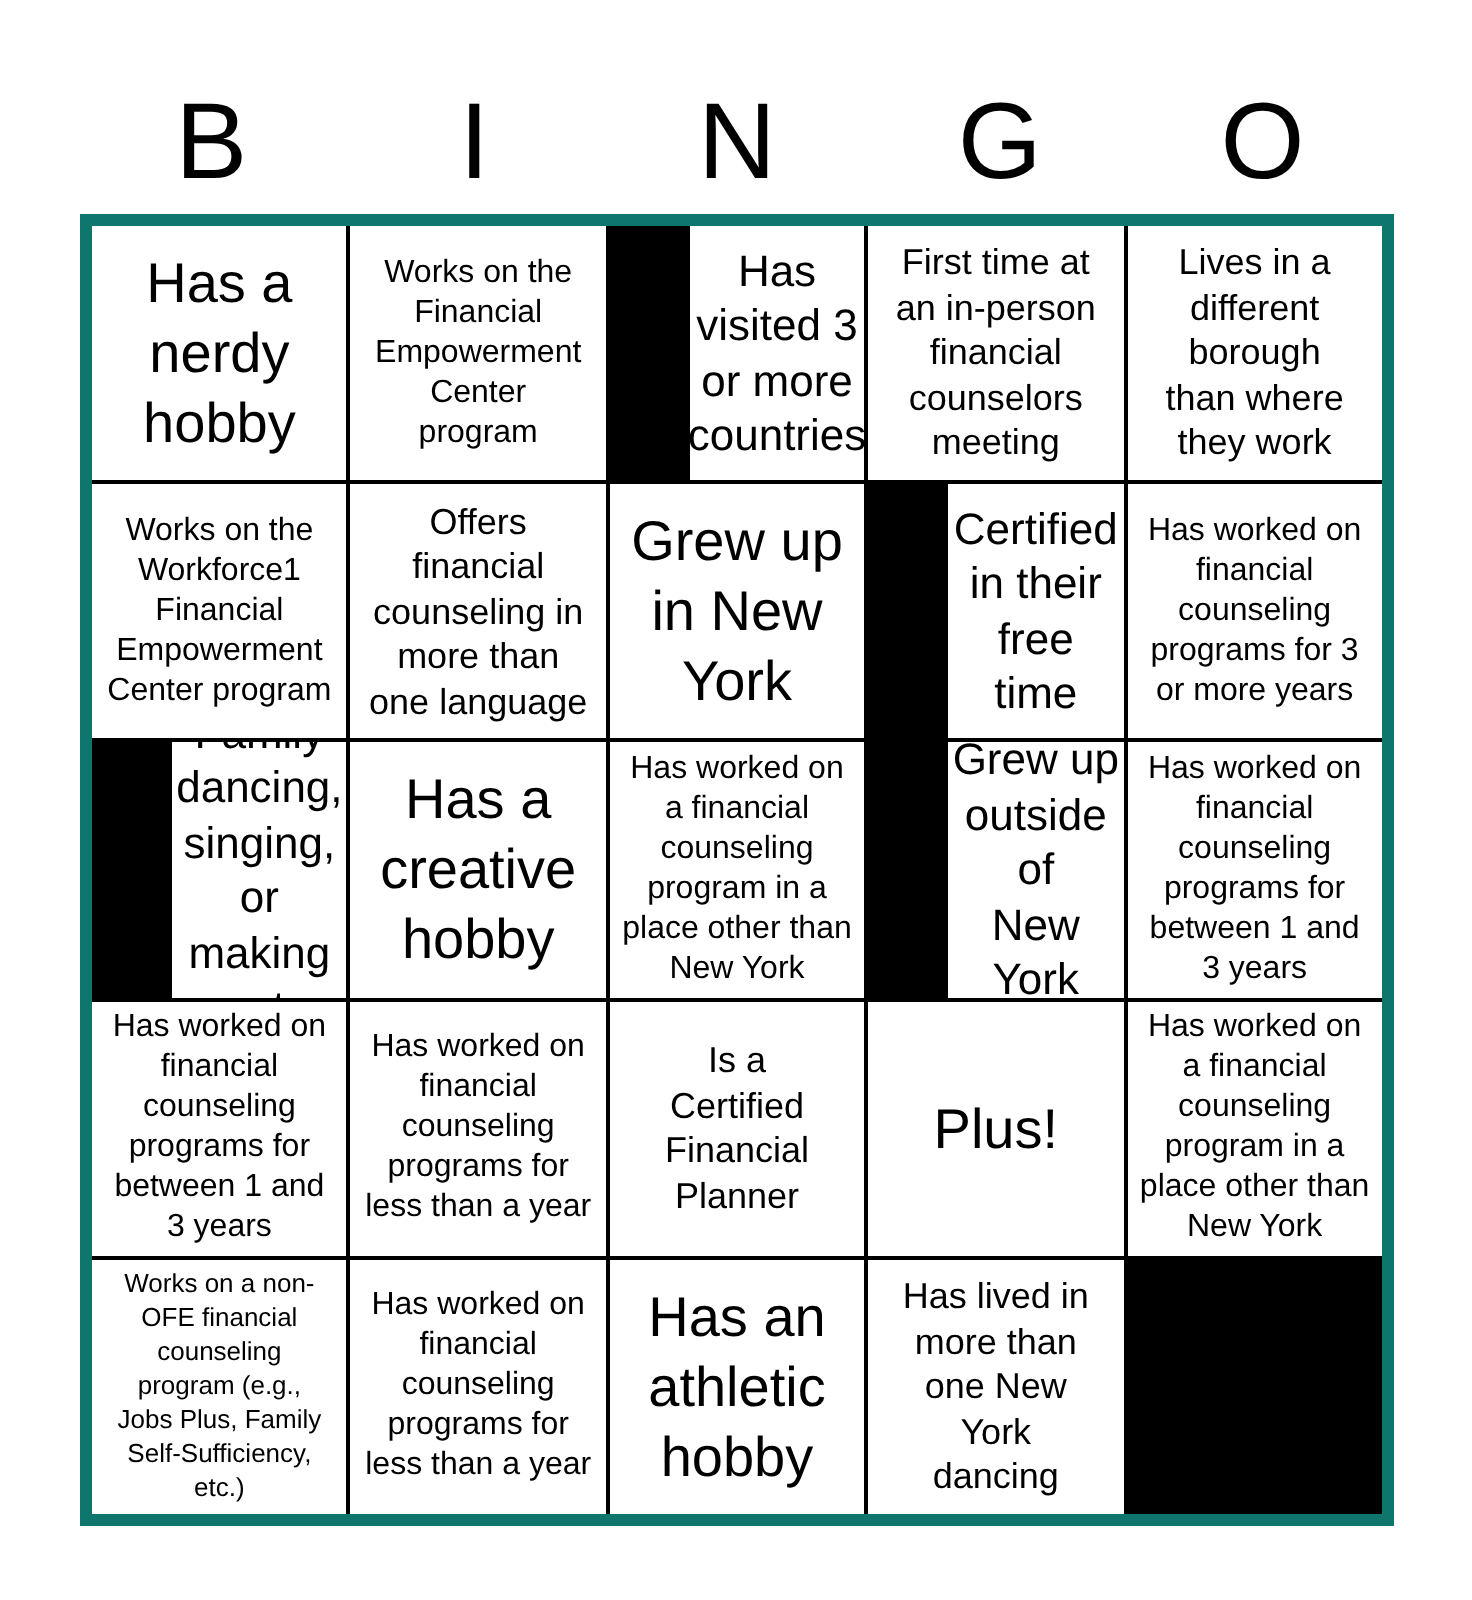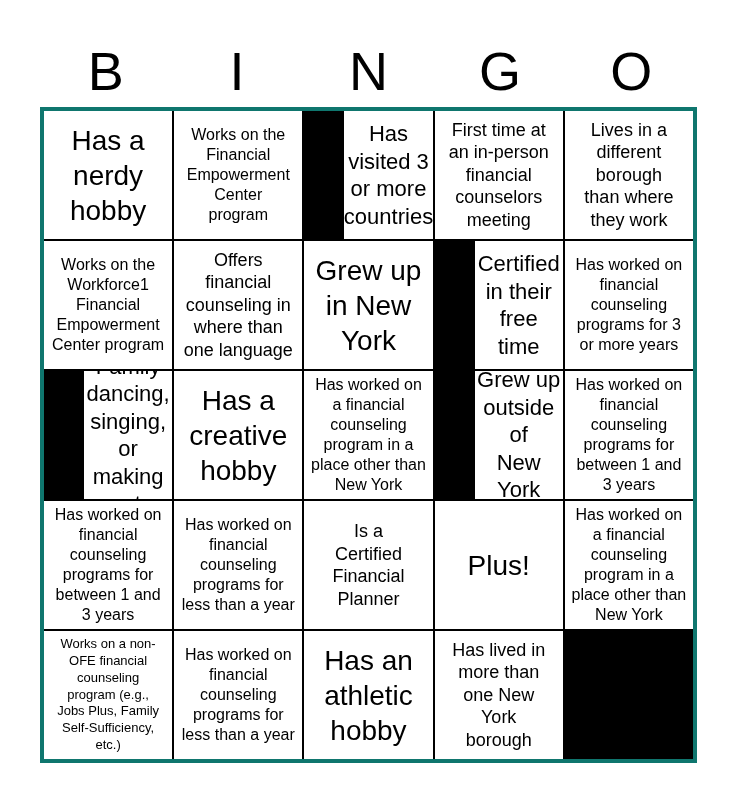--- a/index.html
+++ b/index.html
@@ -29,21 +29,21 @@
     line-height: 1;
     padding-bottom: 6px;
     letter-spacing: 0;
   }
   .grid {
     position: absolute;
     left: 40px;
     top: 107px;
     width: 657px;
     height: 656px;
-    border: 4px solid #0f766e;
+    border: 6px solid #0f766e;
     background: #000000;
     display: grid;
     grid-template-columns: repeat(5, 1fr);
     grid-template-rows: repeat(5, 1fr);
     gap: 2px;
   }
   .cell {
     background: #ffffff;
     display: flex;
     align-items: center;
@@ -96,21 +96,21 @@
 they work</div>
 
   <div class="cell s-s">Works on the
 Workforce1
 Financial
 Empowerment
 Center program</div>
   <div class="cell s-ms">Offers
 financial
 counseling in
-where than
+more than
 one language</div>
   <div class="cell s-l">Grew up
 in New
 York</div>
   <div class="cell s-m">Certified
 in their
 free time</div>
   <div class="cell s-s">Has worked on
 financial
 counseling
@@ -175,14 +175,14 @@
 counseling
 programs for
 less than a year</div>
   <div class="cell s-l">Has an
 athletic
 hobby</div>
   <div class="cell s-ms">Has lived in
 more than
 one New
 York
-borough</div>
+dancing</div>
 </div>
 
 </body></html>

